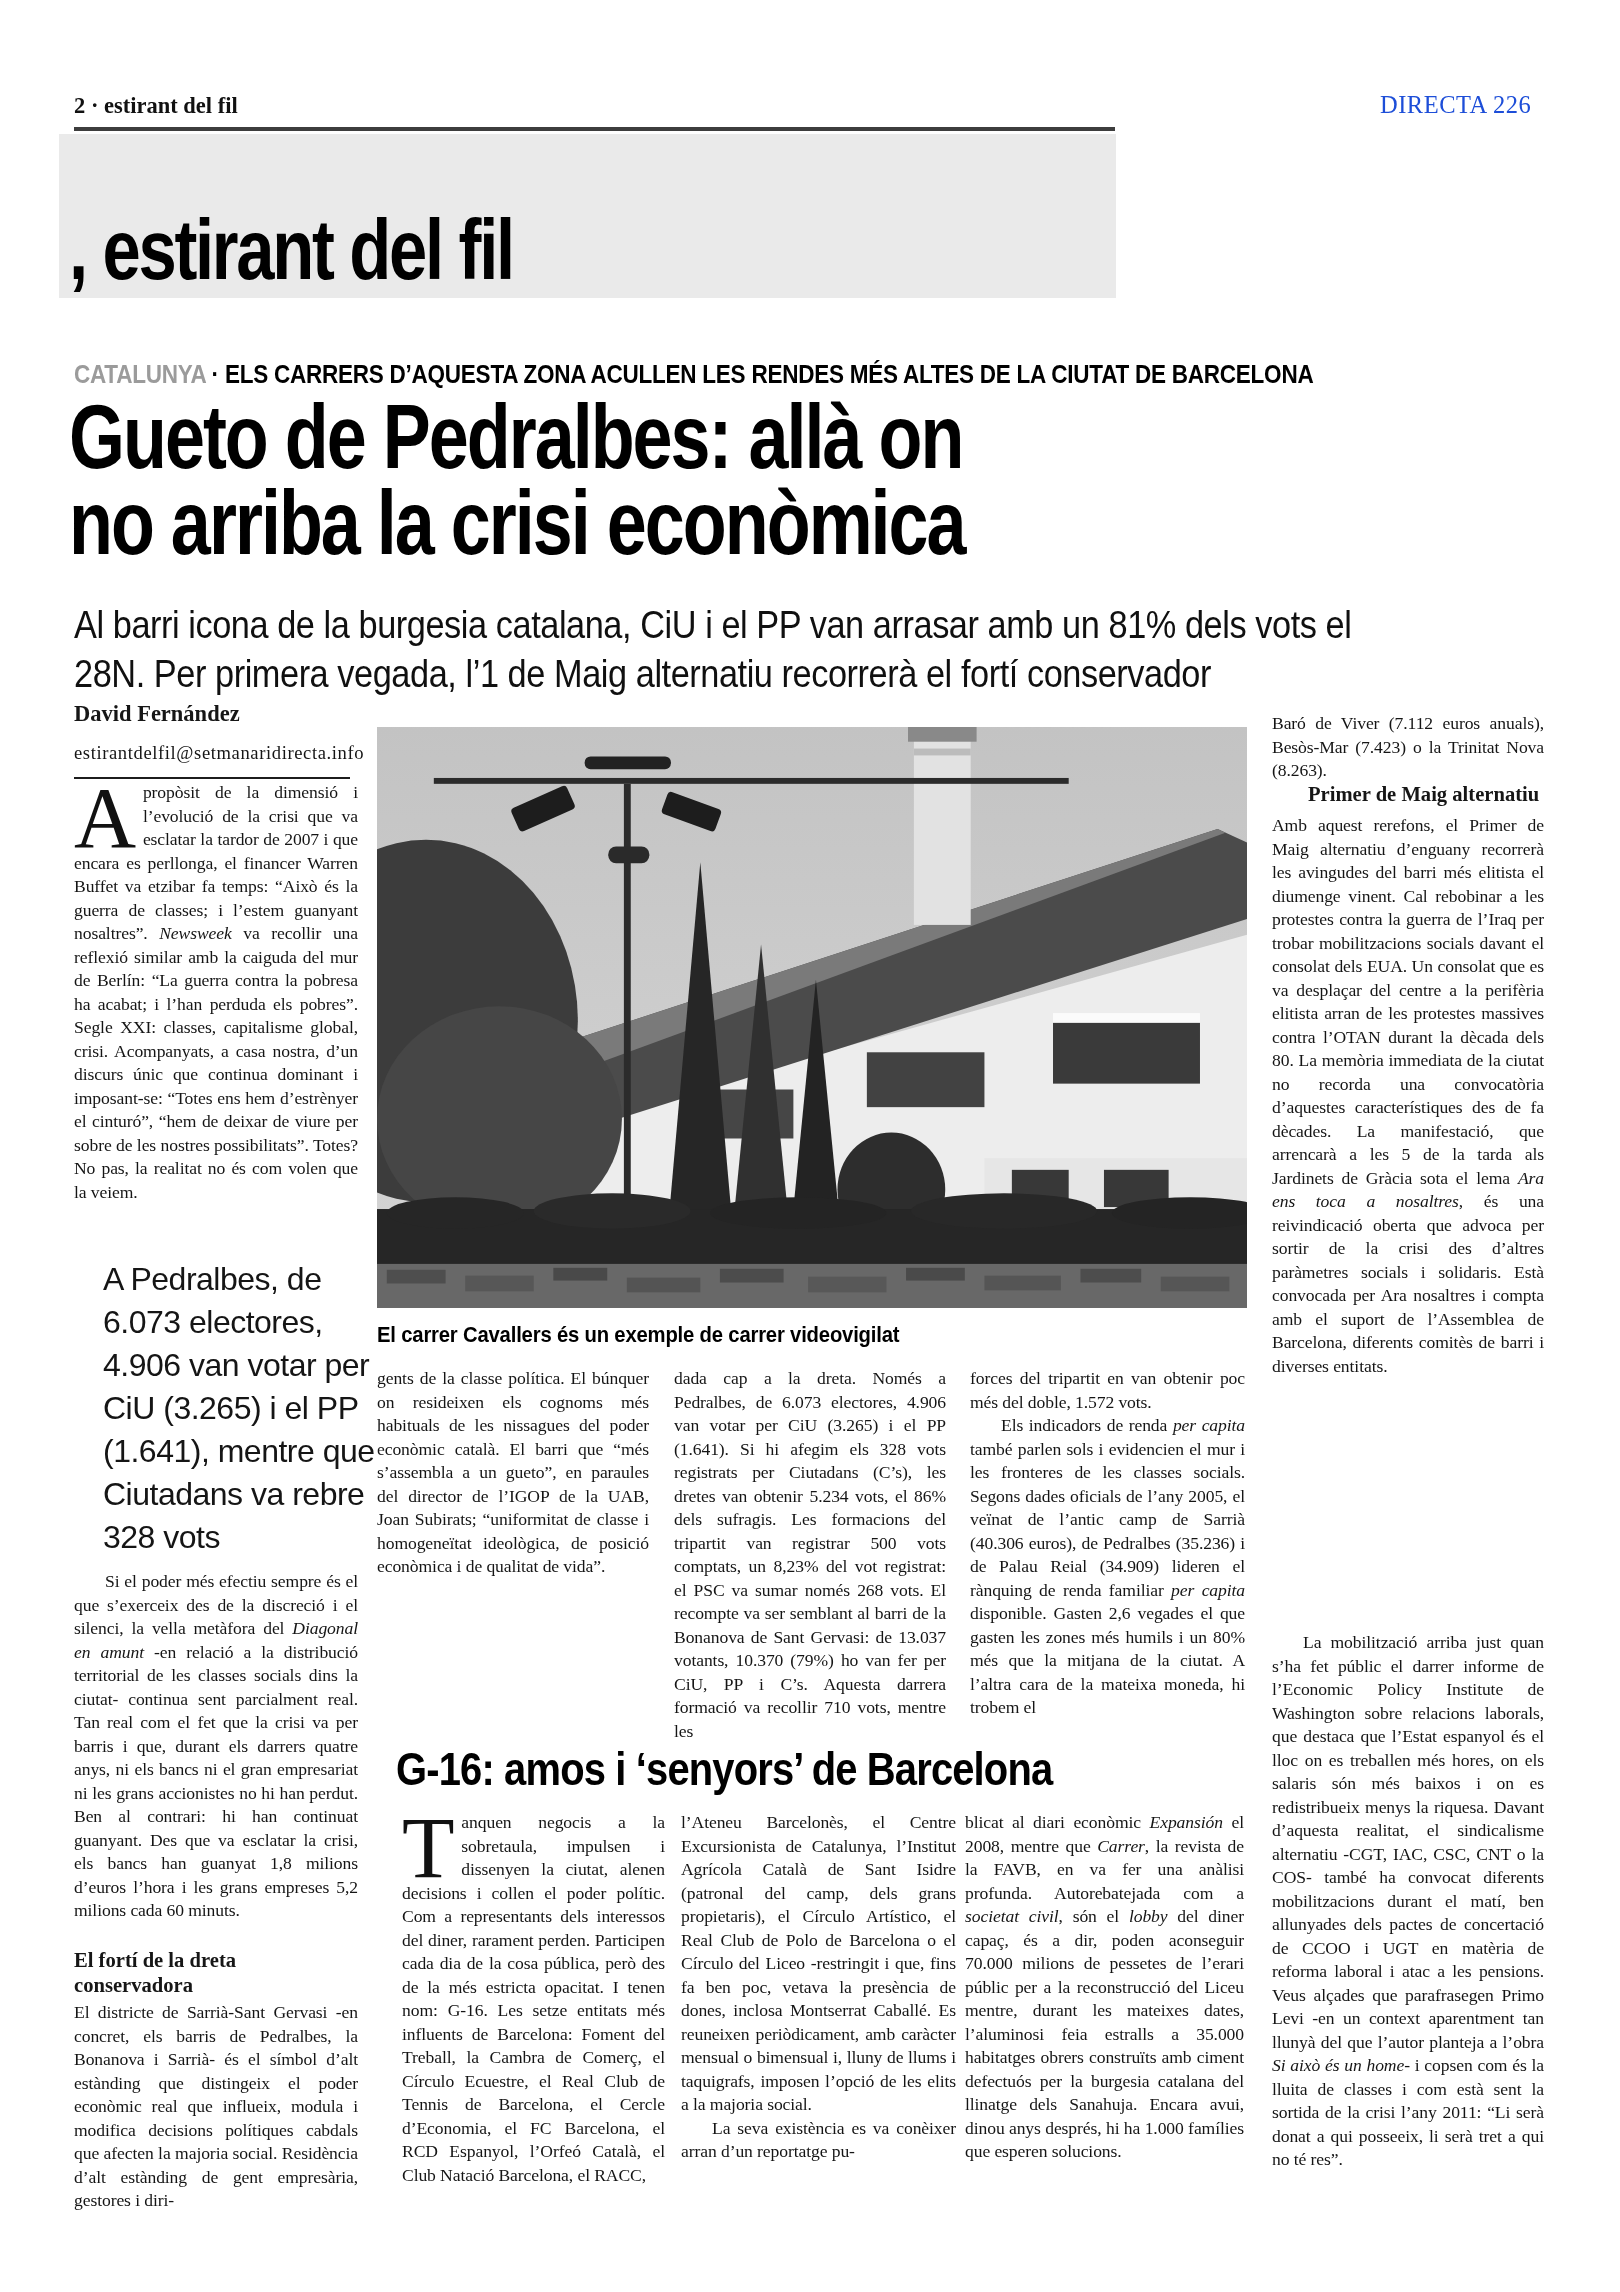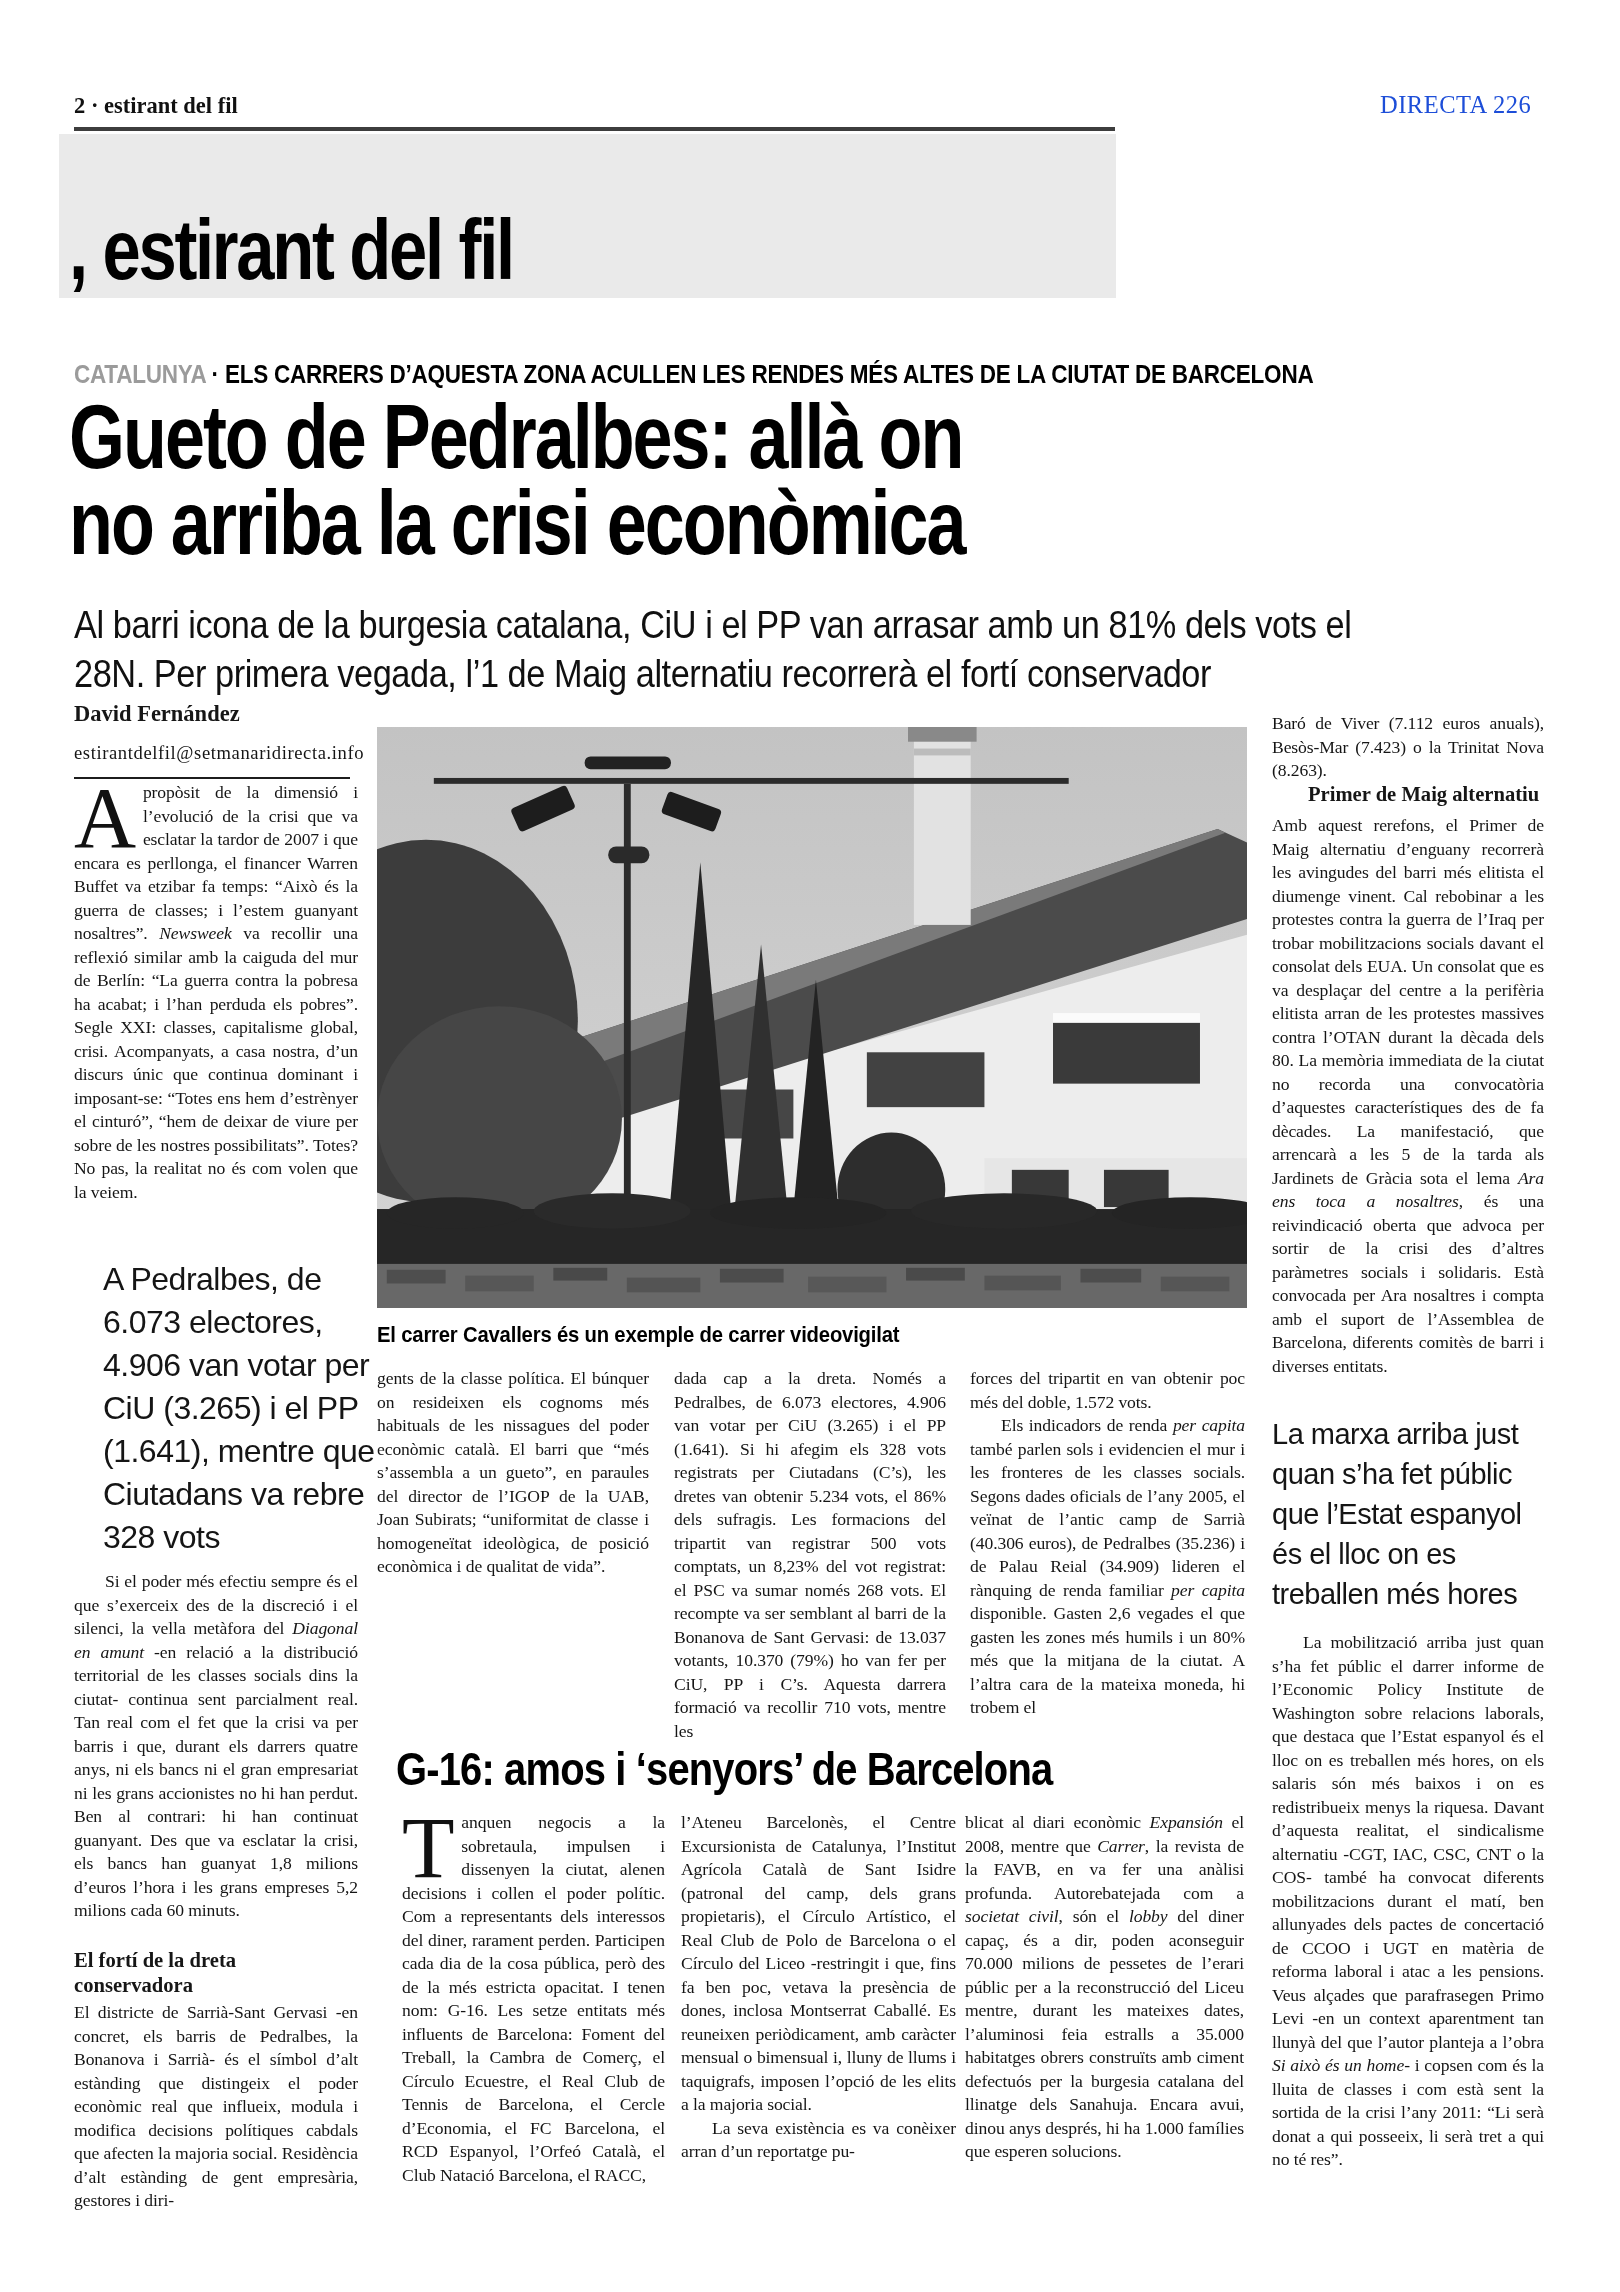--- a/index.html
+++ b/index.html
@@ -222,20 +222,19 @@
   </div>
 
   <div class="col body rc-p1">
     <p>Baró de Viver (7.112 euros anuals), Besòs-Mar (7.423) o la Trinitat Nova (8.263).</p>
   </div>
   <div class="col rc-head">Primer de Maig alternatiu</div>
   <div class="col body rc-p2">
     <p>Amb aquest rerefons, el Primer de Maig alternatiu d’enguany recorrerà les avingudes del barri més elitista el diumenge vinent. Cal rebobinar a les protestes contra la guerra de l’Iraq per trobar mobilitzacions socials davant el consolat dels EUA. Un consolat que es va desplaçar del centre a la perifèria elitista arran de les protestes massives contra l’OTAN durant la dècada dels 80. La memòria immediata de la ciutat no recorda una convocatòria d’aquestes característiques des de fa dècades. La manifestació, que arrencarà a les 5 de la tarda als Jardinets de Gràcia sota el lema <i>Ara ens toca a nosaltres</i>, és una reivindicació oberta que advoca per sortir de la crisi des d’altres paràmetres socials i solidaris. Està convocada per Ara nosaltres i compta amb el suport de l’Assemblea de Barcelona, diferents comitès de barri i diverses entitats.</p>
   </div>
 
-  <div class="pullquote rc-quote">La marxa arriba just quan s’ha fet públic que l’Estat espanyol és el lloc on es treballen més hores</div>
 
   <div class="col body rc-p3">
     <p class="ind">La mobilització arriba just quan s’ha fet públic el darrer informe de l’Economic Policy Institute de Washington sobre relacions laborals, que destaca que l’Estat espanyol és el lloc on es treballen més hores, on els salaris són més baixos i on es redistribueix menys la riquesa. Davant d’aquesta realitat, el sindicalisme alternatiu -CGT, IAC, CSC, CNT o la COS- també ha convocat diferents mobilitzacions durant el matí, ben allunyades dels pactes de concertació de CCOO i UGT en matèria de reforma laboral i atac a les pensions. Veus alçades que parafrasegen Primo Levi -en un context aparentment tan llunyà del que l’autor planteja a l’obra <i>Si això és un home</i>- i copsen com és la lluita de classes i com està sent la sortida de la crisi l’any 2011: “Li serà donat a qui posseeix, li serà tret a qui no té res”.</p>
   </div>
 
 </div>
 
 
 </body></html>

